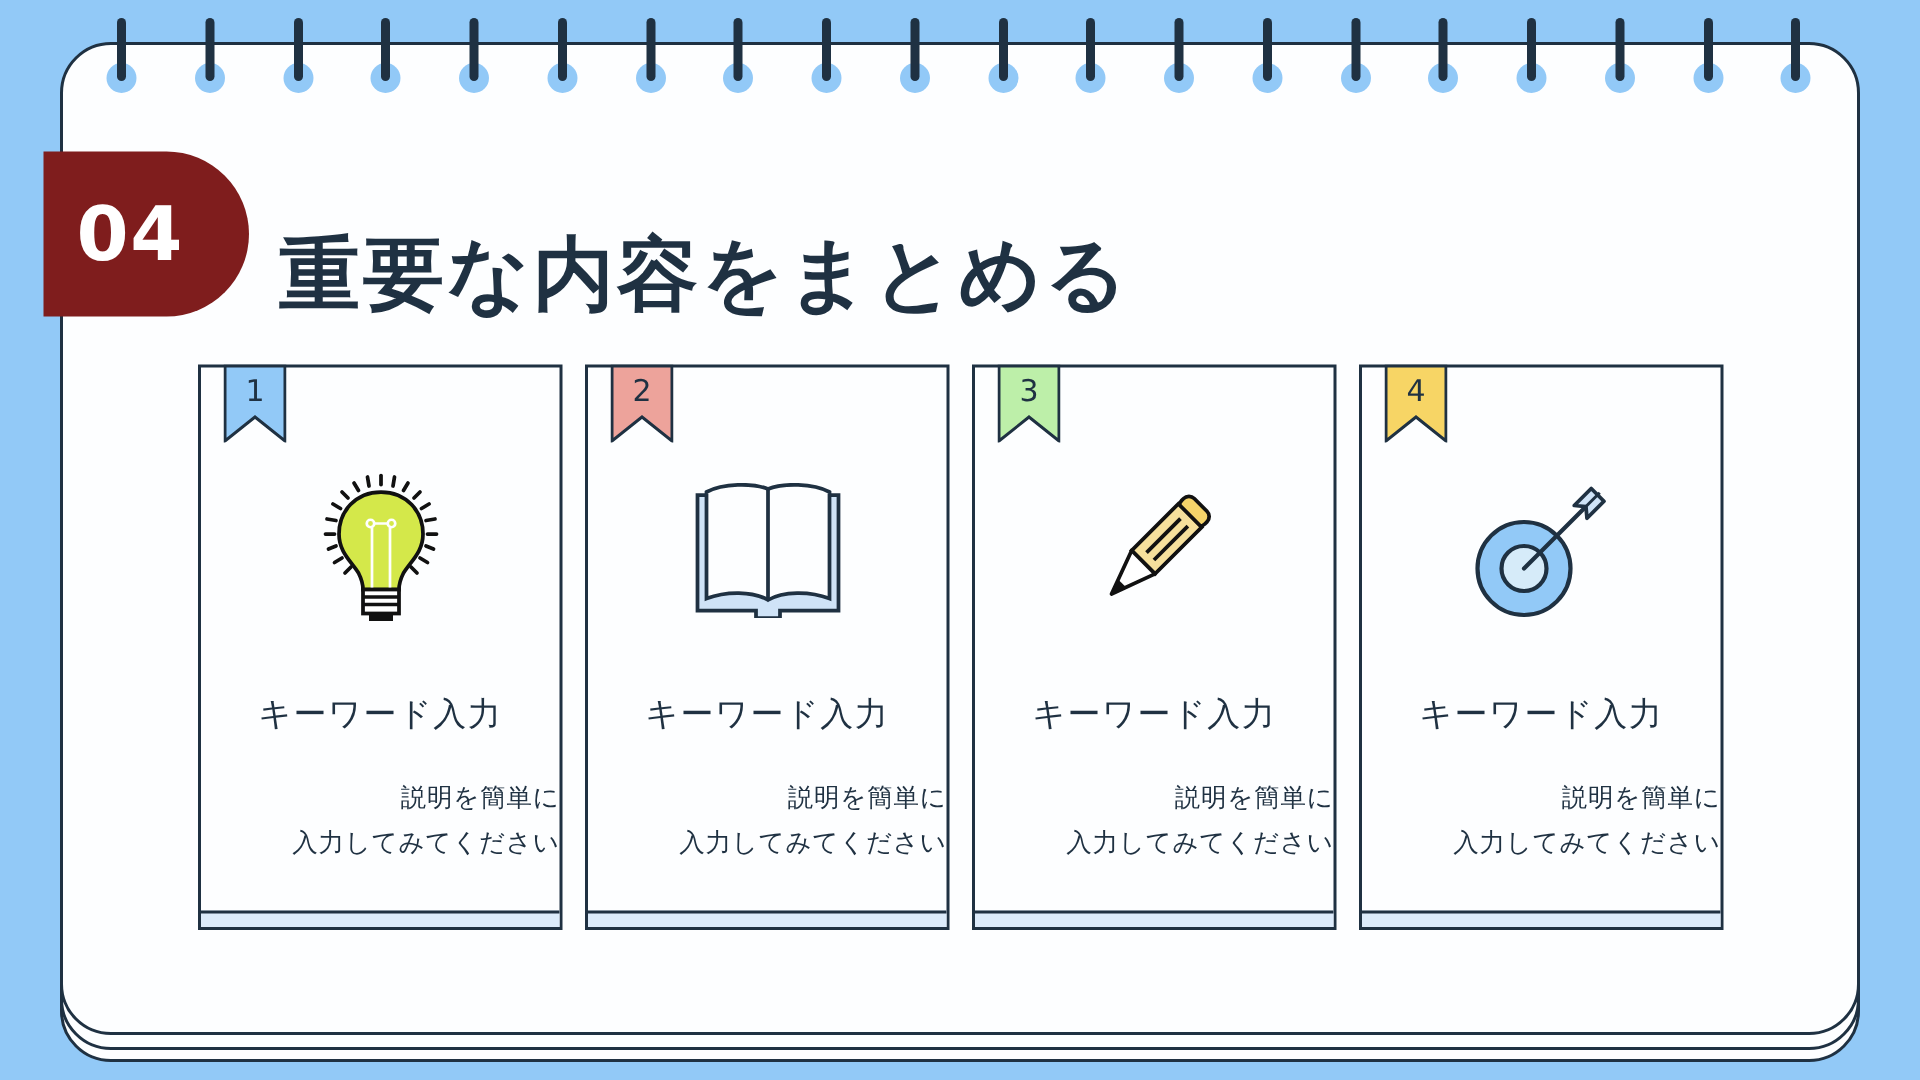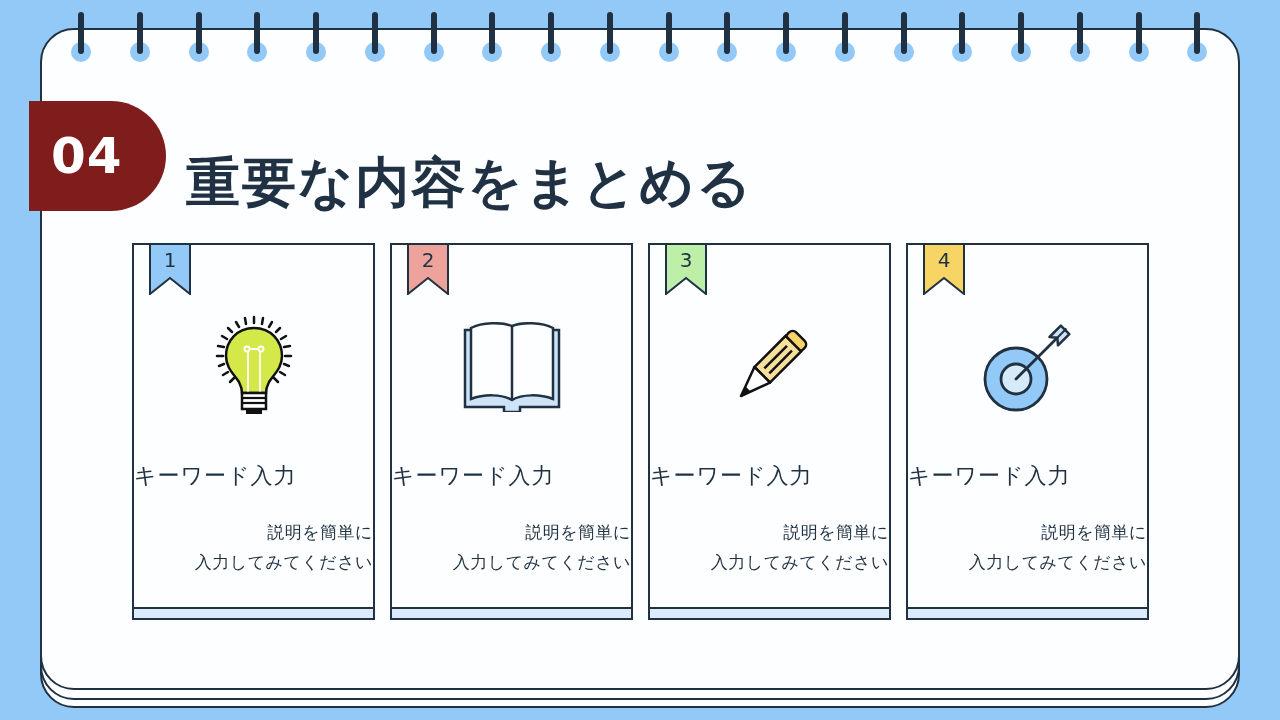--- a/index.html
+++ b/index.html
@@ -61,21 +61,21 @@
     }
     .ribbon-num {
       position: absolute; left: 15px; top: 2px; width: 42px; text-align: center;
       font-size: 20px; color: #1f3142; line-height: 26px;
     }
     .icon-wrap {
       position: absolute; left: 0; right: 0; top: 68px; height: 108px;
       display: flex; justify-content: center; align-items: center;
     }
     .kw {
-      position: absolute; left: 0; right: 0; top: 216px; text-align: left;
+      position: absolute; left: 0; right: 0; top: 216px; text-align: center;
       font-size: 22px; color: #1f3142; letter-spacing: 1px;
     }
     .desc {
       position: absolute; left: 0; right: 0; top: 272px; text-align: right;
       font-size: 17px; color: #1f3142; line-height: 30px; letter-spacing: 0.5px;
     }
   </style>
 </head>
 <body>
 

